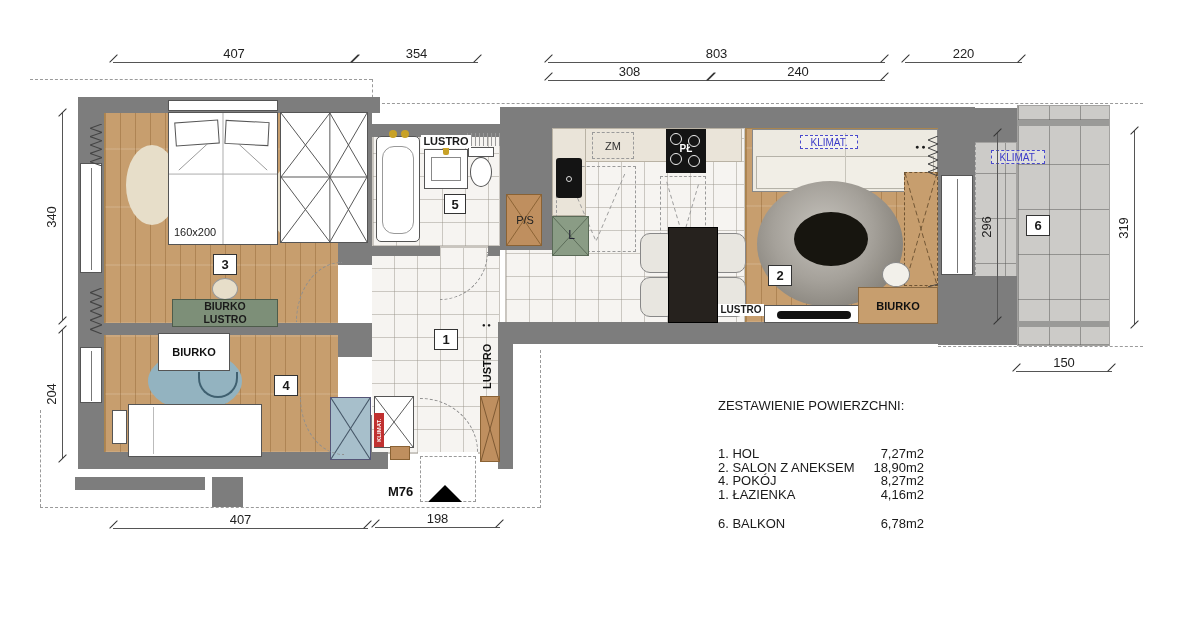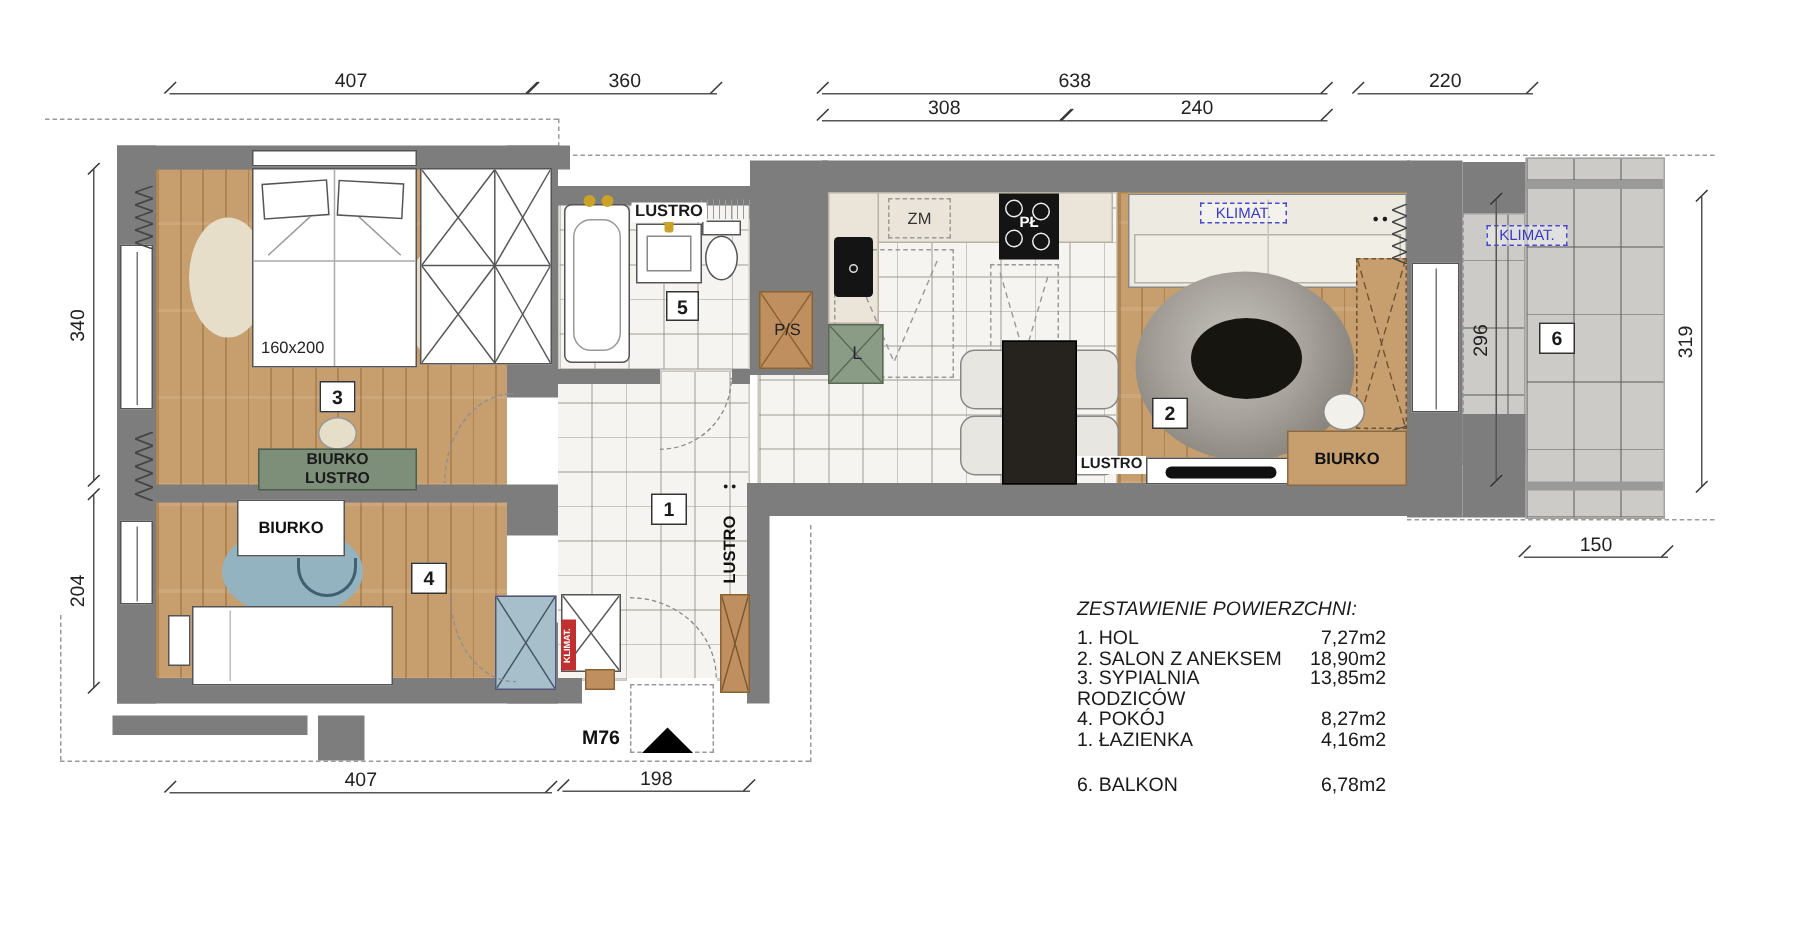--- a/index.html
+++ b/index.html
@@ -31,21 +31,21 @@
   .dimv::before{top:-1px;} .dimv::after{bottom:-1px;}
   .dimv>span{position:absolute;right:4px;top:50%;transform:translateY(-50%) rotate(180deg);
        writing-mode:vertical-rl;font-size:13px;color:#222;}
   .arc{border:1px dashed #8f8f8f;z-index:5;}
   .klimat{border:1px dashed #4a4ace;color:#3a3ac8;font-size:10px;display:flex;
        align-items:center;justify-content:center;z-index:7;background:rgba(255,255,255,.4);}
   .white-box{background:#fff;border:1px solid #555;}
   svg.fill{position:absolute;left:0;top:0;width:100%;height:100%;}
   #legend{z-index:9;font-size:13px;}
   #legend .row{display:flex;justify-content:space-between;line-height:13.6px;}
-  #legend .title{margin-bottom:5px;font-style:italic;}
+  #legend .title{margin-bottom:34px;}
   #legend .total{font-weight:bold;border-bottom:2px solid #000;padding-bottom:2px;margin-top:13px;}
   #legend .balc{margin-top:16px;}
 </style>
 </head>
 <body>
 
 <div id="plan">
 
   <div class="abs dash-h" style="left:30px;top:79px;width:342px;"></div>
   <div class="abs dash-v" style="left:372px;top:79px;height:24px;"></div>
@@ -285,24 +285,24 @@
   <div class="abs num" style="left:1026px;top:215px;width:24px;height:21px;">6</div>
 
   <div class="abs txt" style="left:388px;top:484px;font-size:13px;">M76</div>
   <div class="abs" style="left:428px;top:485px;width:0;height:0;
        border-left:17px solid transparent;border-right:17px solid transparent;border-bottom:17px solid #000;z-index:7;"></div>
 
   <div class="abs dimh" style="left:113px;top:62px;width:242px;">
       <span>407</span>
     </div>
   <div class="abs dimh" style="left:355px;top:62px;width:123px;">
-      <span>360</span>
+      <span>354</span>
     </div>
   <div class="abs dimh" style="left:548px;top:62px;width:337px;">
-      <span>638</span>
+      <span>803</span>
     </div>
   <div class="abs dimh" style="left:905px;top:62px;width:117px;">
       <span>220</span>
     </div>
   <div class="abs dimh" style="left:548px;top:80px;width:163px;">
       <span>308</span>
     </div>
   <div class="abs dimh" style="left:711px;top:80px;width:174px;">
       <span>240</span>
     </div>
@@ -332,24 +332,20 @@
     <div class="title">ZESTAWIENIE POWIERZCHNI:</div>
     <div class="row">
         <span>1. HOL</span>
         <span>7,27m2</span>
       </div>
     <div class="row">
         <span>2. SALON Z ANEKSEM</span>
         <span>18,90m2</span>
       </div>
     <div class="row">
-        <span>3. SYPIALNIA RODZICÓW</span>
-        <span>13,85m2</span>
-      </div>
-    <div class="row">
         <span>4. POKÓJ</span>
         <span>8,27m2</span>
       </div>
     <div class="row">
         <span>1. ŁAZIENKA</span>
         <span>4,16m2</span>
       </div>
     <div class="row balc">
         <span>6. BALKON</span>
         <span>6,78m2</span>

